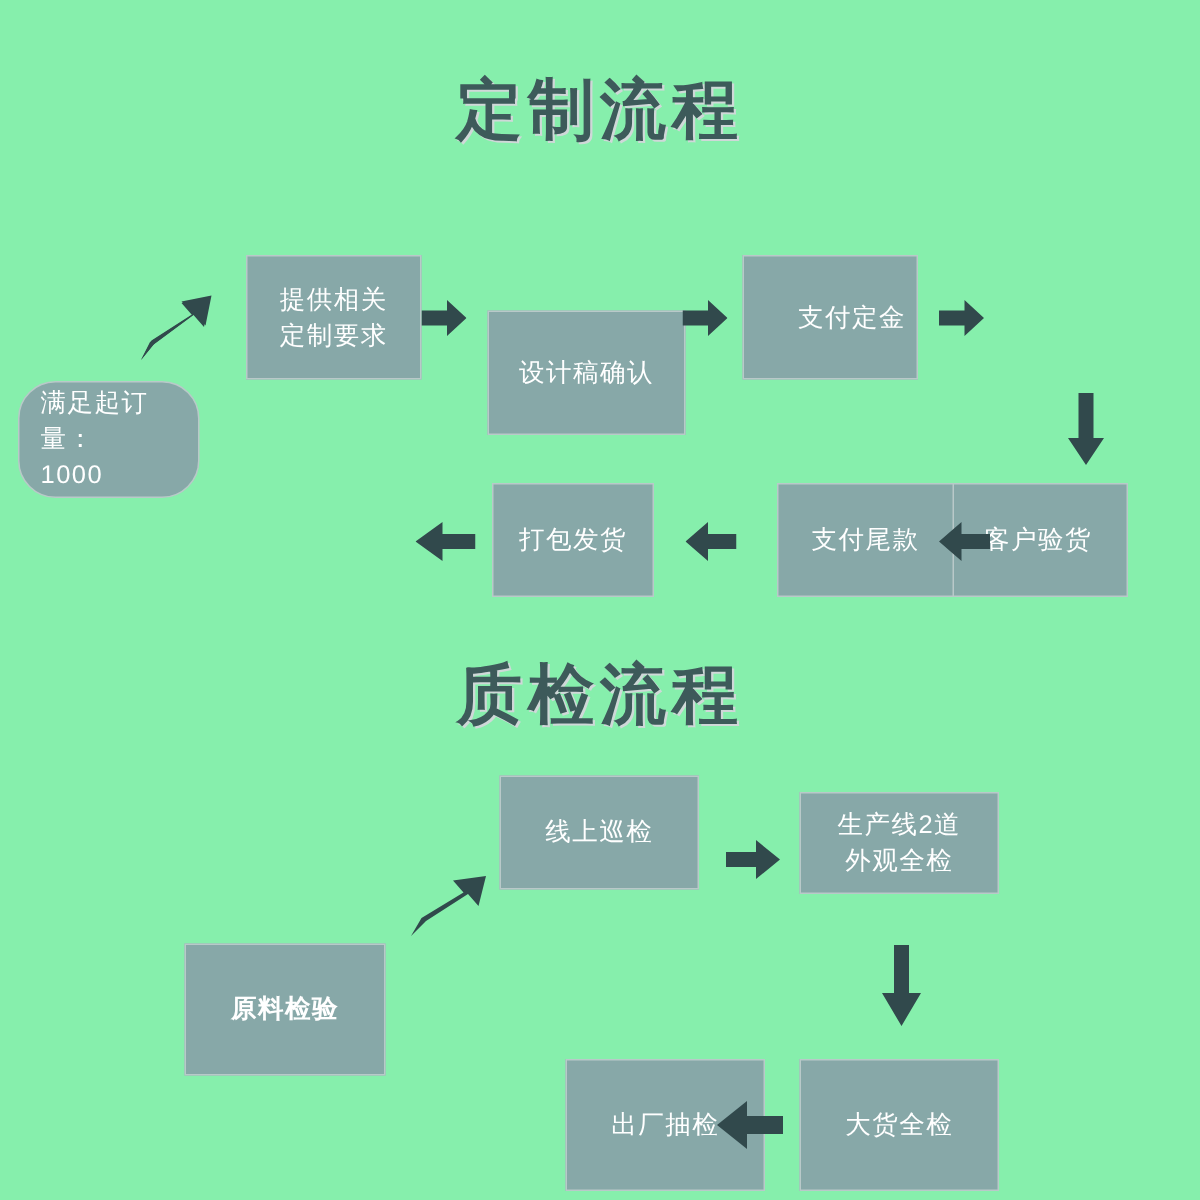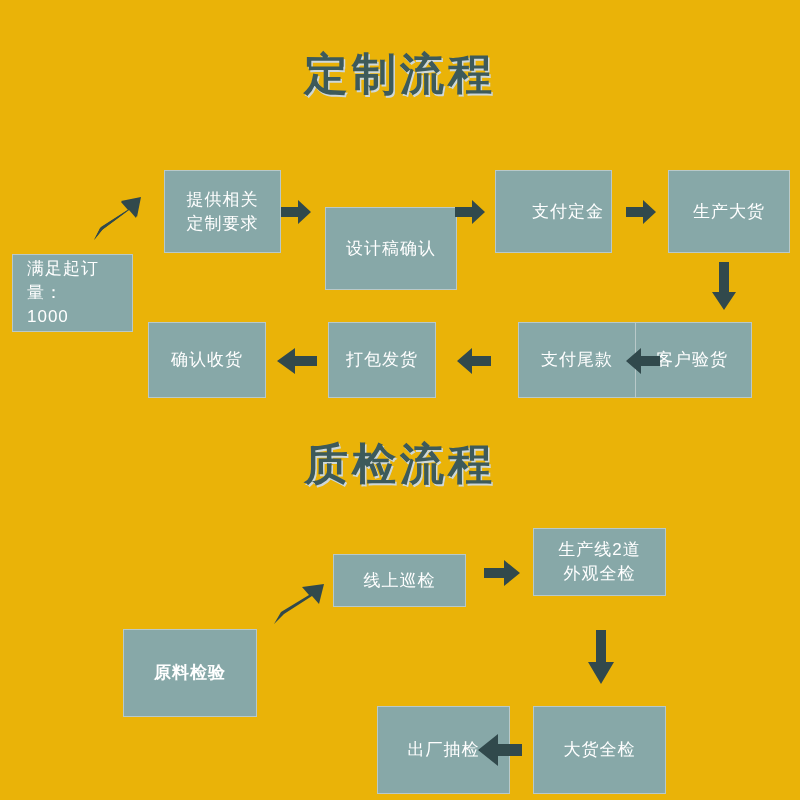--- a/index.html
+++ b/index.html
@@ -10,21 +10,21 @@
   body {
     width: 800px;
     height: 800px;
     font-family: "Liberation Sans", "DejaVu Sans", sans-serif;
     overflow: hidden;
   }
   #canvas {
     position: relative;
     width: 800px;
     height: 800px;
-    background: #eab308;
+    background: #86efac;
   }
 
   
   .section-title {
     position: absolute;
     width: 100%;
     text-align: center;
     font-size: 44px;
     font-weight: bold;
     color: #3d5a5a;
@@ -49,20 +49,21 @@
     align-items: center;
     justify-content: center;
     text-align: center;
     letter-spacing: 1px;
     -webkit-font-smoothing: antialiased;
   }
   .node.left-align {
     justify-content: center;
     text-align: left;
     padding-left: 14px;
+    border-radius: 25px;
   }
   .node .node-label { white-space: pre-line; }
 
   
   .arrow {
     position: absolute;
     color: #31494c;
   }
   .arrow svg { display: block; }
 </style>
@@ -84,39 +85,33 @@
   </div>
 
   <div class="node" style="left:325px; top:170px; width:132px; height:83px;margin-top:37px;">
     <span class="node-label">设计稿确认</span>
   </div>
 
   <div class="node" style="left:495px; top:170px; width:117px; height:83px;padding-left:29px;">
     <span class="node-label">支付定金</span>
   </div>
 
-  <div class="node" style="left:668px; top:170px; width:122px; height:83px;">
-    <span class="node-label">生产大货</span>
-  </div>
 
   <div class="node" style="left:632px; top:322px; width:120px; height:76px;">
     <span class="node-label">客户验货</span>
   </div>
 
   <div class="node" style="left:502px; top:322px; width:118px; height:76px;margin-left:16px;">
     <span class="node-label">支付尾款</span>
   </div>
 
   <div class="node" style="left:328px; top:322px; width:108px; height:76px;">
     <span class="node-label">打包发货</span>
   </div>
 
-  <div class="node" style="left:148px; top:322px; width:118px; height:76px;">
-    <span class="node-label">确认收货</span>
-  </div>
 
   <div class="arrow" style="left:88px; top:192px;">
     <svg width="56" height="58" viewBox="0 0 56 58">
       <path d="M6 48 L12 36 L40 18 L33 10 L52 6 L48 26 L41 18 L14 38 Z" fill="#31494c"></path>
       <path d="M6 48 L13 35 L41 17 L33 9 L53 5 L49 25 L42 17 L15 37 Z" fill="#31494c"></path>
     </svg>
   </div>
 
   <div class="arrow" style="left:281px; top:198px;">
     <svg width="30" height="28" viewBox="0 0 30 28">
@@ -159,21 +154,21 @@
       <path d="M40 10 L18 10 L18 2 L0 15 L18 28 L18 20 L40 20 Z" fill="#31494c"></path>
     </svg>
   </div>
 
   <div class="section-title" id="title-qc">质检流程</div>
 
   <div class="node" style="left:123px; top:629px; width:134px; height:88px;font-weight:bold;">
     <span class="node-label">原料检验</span>
   </div>
 
-  <div class="node" style="left:333px; top:554px; width:133px; height:53px;">
+  <div class="node" style="left:333px; top:517px; width:133px; height:76px;">
     <span class="node-label">线上巡检</span>
   </div>
 
   <div class="node" style="left:533px; top:528px; width:133px; height:68px;">
     <span class="node-label">生产线2道
 外观全检</span>
   </div>
 
   <div class="node" style="left:533px; top:706px; width:133px; height:88px;">
     <span class="node-label">大货全检</span>

